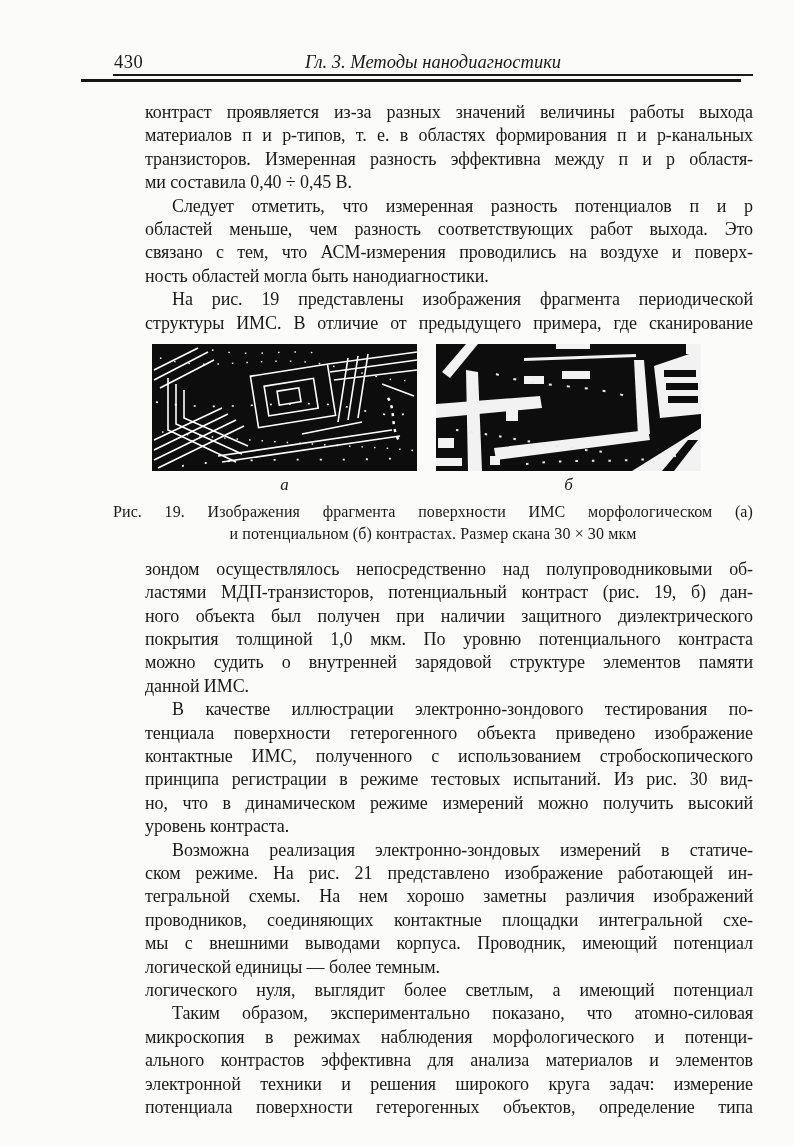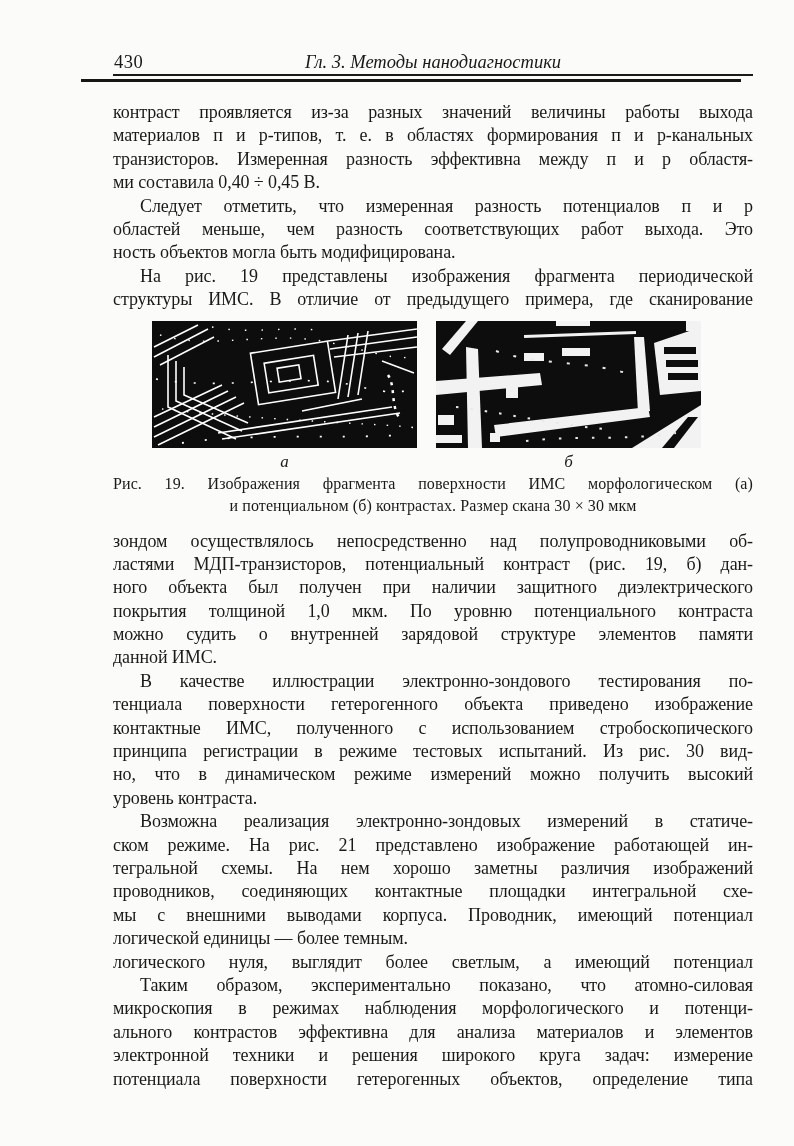--- a/index.html
+++ b/index.html
@@ -41,33 +41,34 @@
     margin-top: 3px;
     background: #161616;
   }
   
   .bodytext { margin-top: 19px; font-size: 18px; letter-spacing: -0.1px; }
   .ln {
     height: 23.4px; line-height: 23.4px;
     text-align: justify; text-align-last: justify;
     overflow: hidden;
     white-space: normal;
+    margin-left: 32px;
   }
   .ln.in { padding-left: 27px; }
   .ln.end { text-align-last: left; }
   
   .figure { margin: 9px 0 13px 0; }
   .fig-images { display: flex; gap: 19px; padding-left: 39px; }
   .fig-img { width: 265px; height: 127px; display: block; background: #0d0d0d; }
   .fig-labels { display: flex; gap: 19px; padding-left: 39px; margin-top: 3px; }
   .fig-label {
     width: 265px; text-align: center;
     font-style: italic; font-size: 17px; line-height: 22px;
   }
-  .fig-caption { font-size: 16px; line-height: 22px; letter-spacing: 0.1px; }
+  .fig-caption { margin-top: 5px; font-size: 16px; line-height: 22px; letter-spacing: 0.1px; }
   .fig-caption .cap1 { text-align: justify; text-align-last: justify; height: 22px; overflow: hidden; }
   .fig-caption .cap2 { text-align: center; }
 </style>
 </head>
 <body>
 
 <div class="column">
 
   <div class="header">
     <span class="pagenum">430</span>
@@ -80,21 +81,22 @@
     <div>
       <div class="ln">контраст проявляется из-за разных значений величины работы выхода</div>
       <div class="ln">материалов п и р-типов, т. е. в областях формирования п и р-канальных</div>
       <div class="ln">транзисторов. Измеренная разность эффективна между п и р областя-</div>
       <div class="ln end">ми составила 0,40 ÷ 0,45 В.</div>
     </div>
 
     <div>
       <div class="ln in">Следует отметить, что измеренная разность потенциалов п и р</div>
       <div class="ln">областей меньше, чем разность соответствующих работ выхода. Это</div>
-      <div class="ln end">ность объектов могла быть модифицирована.</div>
+      <div class="ln">связано с тем, что АСМ-измерения проводились на воздухе и поверх-</div>
+      <div class="ln end">ность областей могла быть нанодиагностики.</div>
     </div>
 
     <div>
       <div class="ln in">На рис. 19 представлены изображения фрагмента периодической</div>
       <div class="ln">структуры ИМС. В отличие от предыдущего примера, где сканирование</div>
     </div>
 
     <div class="figure">
       <div class="fig-images">
 

